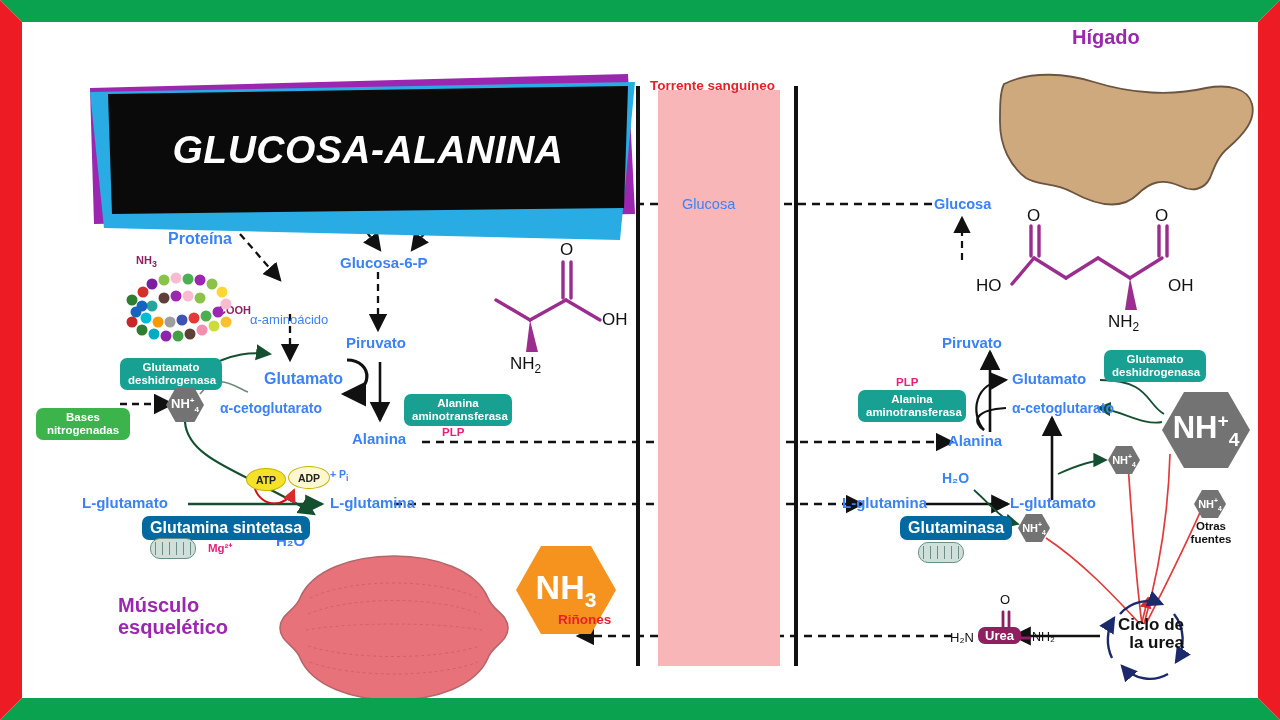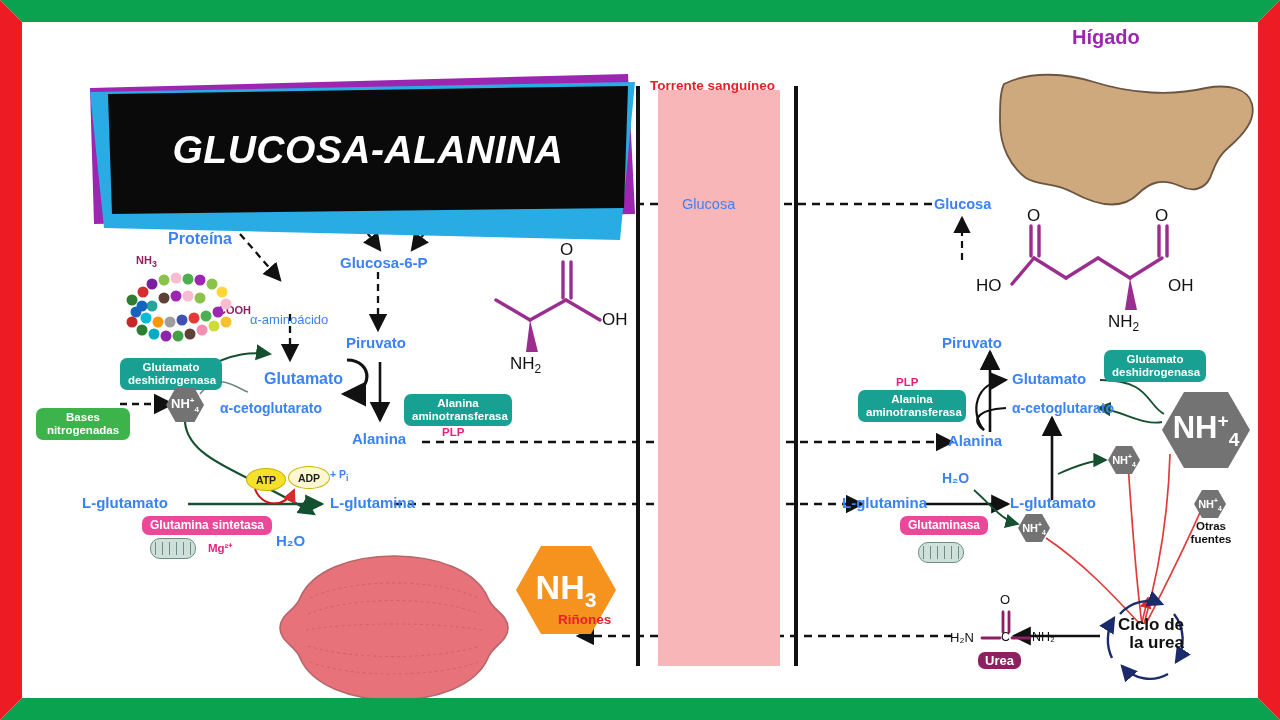--- a/index.html
+++ b/index.html
@@ -34,21 +34,21 @@
 
   
   .node{position:absolute;color:#3b82f6;font-size:14.5px;white-space:nowrap;}
   .node.b{font-weight:bold;}
 
   
   .pill{position:absolute;border-radius:7px;color:#fff;font-weight:bold;text-align:center;
      line-height:1.12;padding:3px 8px;white-space:nowrap;}
   .pill.teal{background:#18a092;font-size:11.5px;}
   .pill.green{background:#3cb44b;font-size:11.5px;}
-  .pill.orange{background:#ec4899;font-size:12px;}
+  .pill.orange{background:#0369a1;font-size:16px;}
   .cof{position:absolute;color:#e8207a;font-weight:bold;font-size:11.5px;}
 
   
   .hex{position:absolute;background:#737373;color:#fff;font-weight:bold;
      display:flex;align-items:center;justify-content:center;
      clip-path:polygon(25% 0,75% 0,100% 50%,75% 100%,25% 100%,0 50%);}
   .hex.orange{background:#f6921e;}
   .hex sup{font-size:.62em;vertical-align:super;}
   .hex sub{font-size:.62em;vertical-align:sub;}
 
@@ -326,20 +326,23 @@
     </div>
 
     <div class="hex" style="left:144px;top:366px;width:38px;height:34px;font-size:13px;">
       <span><span>NH</span><sup>+</sup><sub>4</sub></span>
     </div>
 
     <div class="hex orange" style="left:494px;top:524px;width:100px;height:88px;font-size:34px;">
       <span><span>NH</span><sub>3</sub></span>
     </div>
 
+    <div class="organ-label" style="left:96px;top:572px;">
+      <span>Músculo</span><br><span>esquelético</span>
+    </div>
 
     <div class="chem" style="left:538px;top:218px;font-size:17px;">O</div>
     <div class="chem" style="left:580px;top:288px;font-size:17px;">OH</div>
     <div class="chem" style="left:488px;top:332px;font-size:17px;">
       <span>NH</span><sub>2</sub>
     </div>
 
     <div class="organ-label" style="left:1050px;top:4px;">Hígado</div>
     <div class="node b" style="left:912px;top:174px;">Glucosa</div>
 
@@ -388,18 +391,18 @@
     </div>
 
     <div class="urea-cycle-text" style="left:1084px;top:594px;width:78px;">
       <span>Ciclo de</span><br><span>la urea</span>
     </div>
 
     <div class="chem" style="left:978px;top:570px;font-size:13px;">O</div>
     <div class="chem" style="left:928px;top:608px;font-size:13px;">H₂N</div>
     <div class="chem" style="left:979px;top:608px;font-size:12.5px;">C</div>
     <div class="chem" style="left:1010px;top:608px;font-size:12.5px;">NH₂</div>
-    <div class="urea-tag" style="left:956px;top:630px;border-radius:7px;">Urea</div>
+    <div class="urea-tag" style="left:956px;top:605px;border-radius:7px;">Urea</div>
 
     <div class="blood-label" style="left:536px;top:590px;">Riñones</div>
 
   </div>
 </div>
 
 </body></html>

